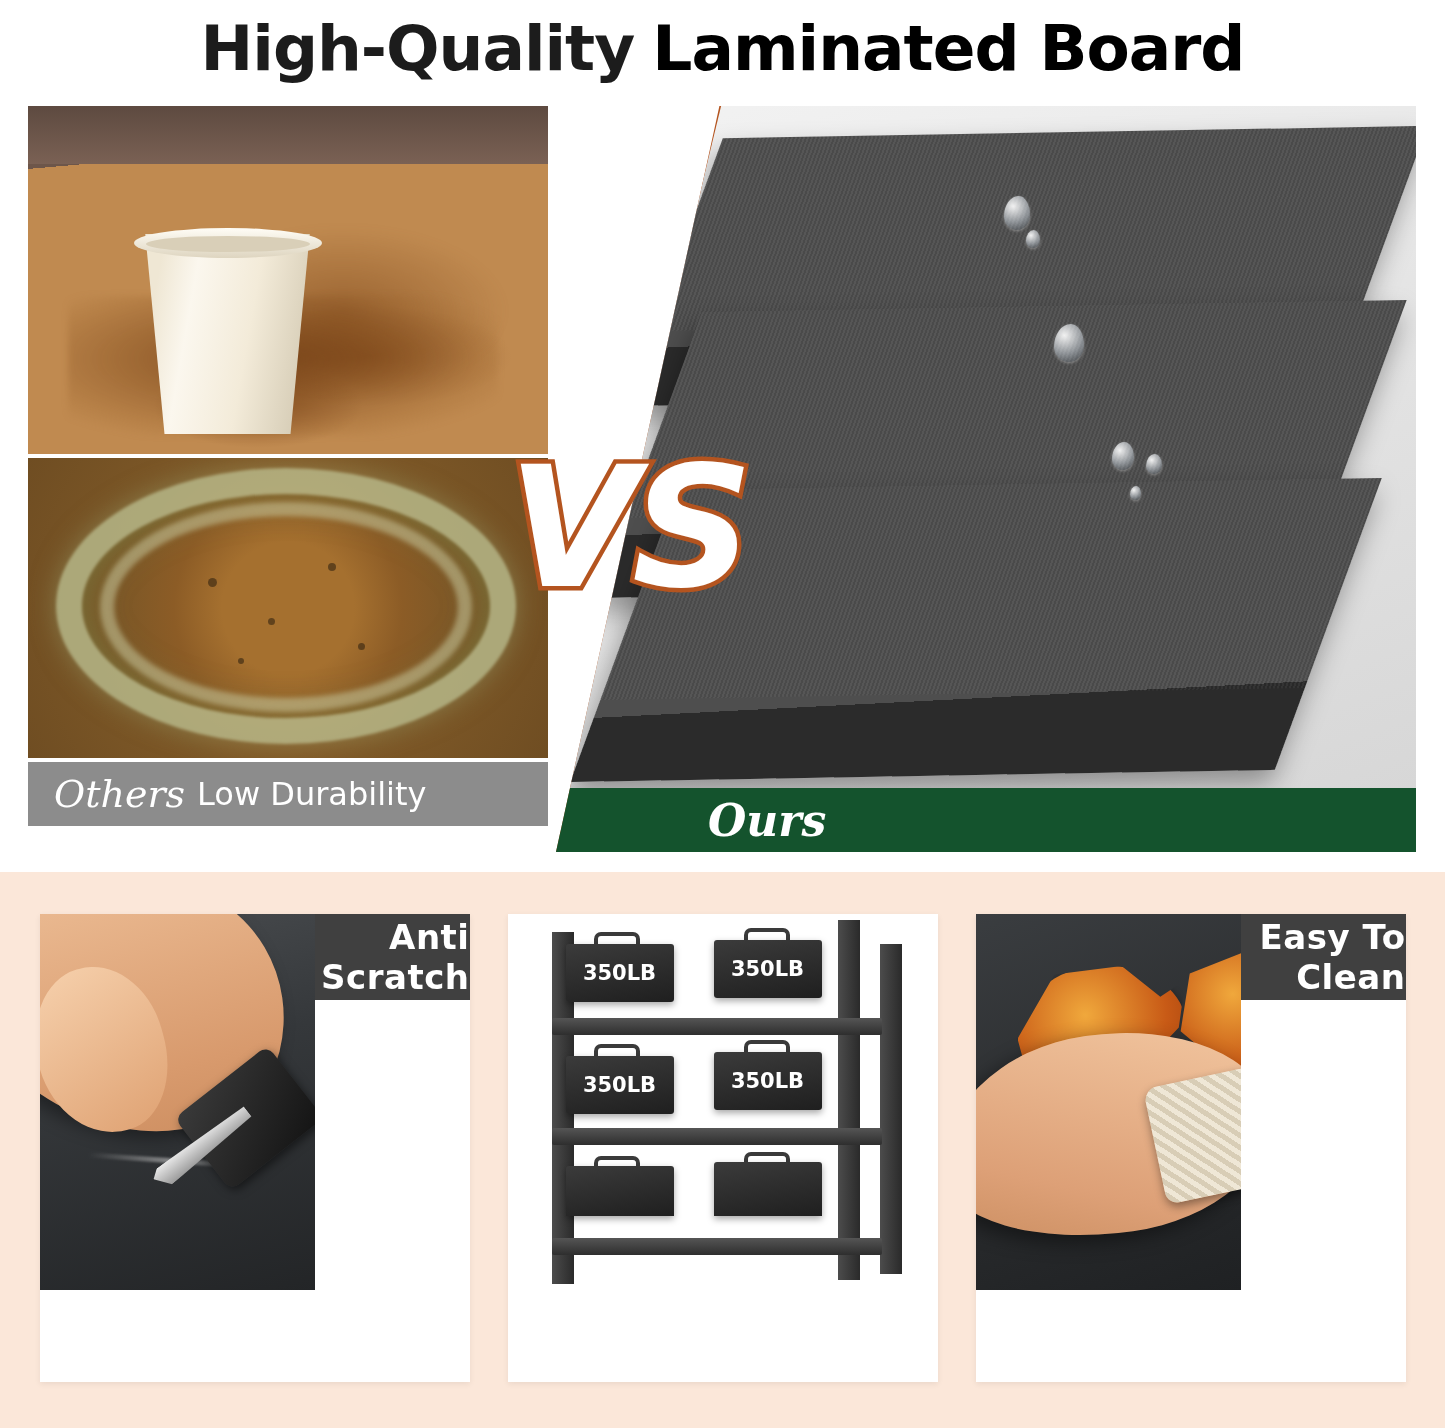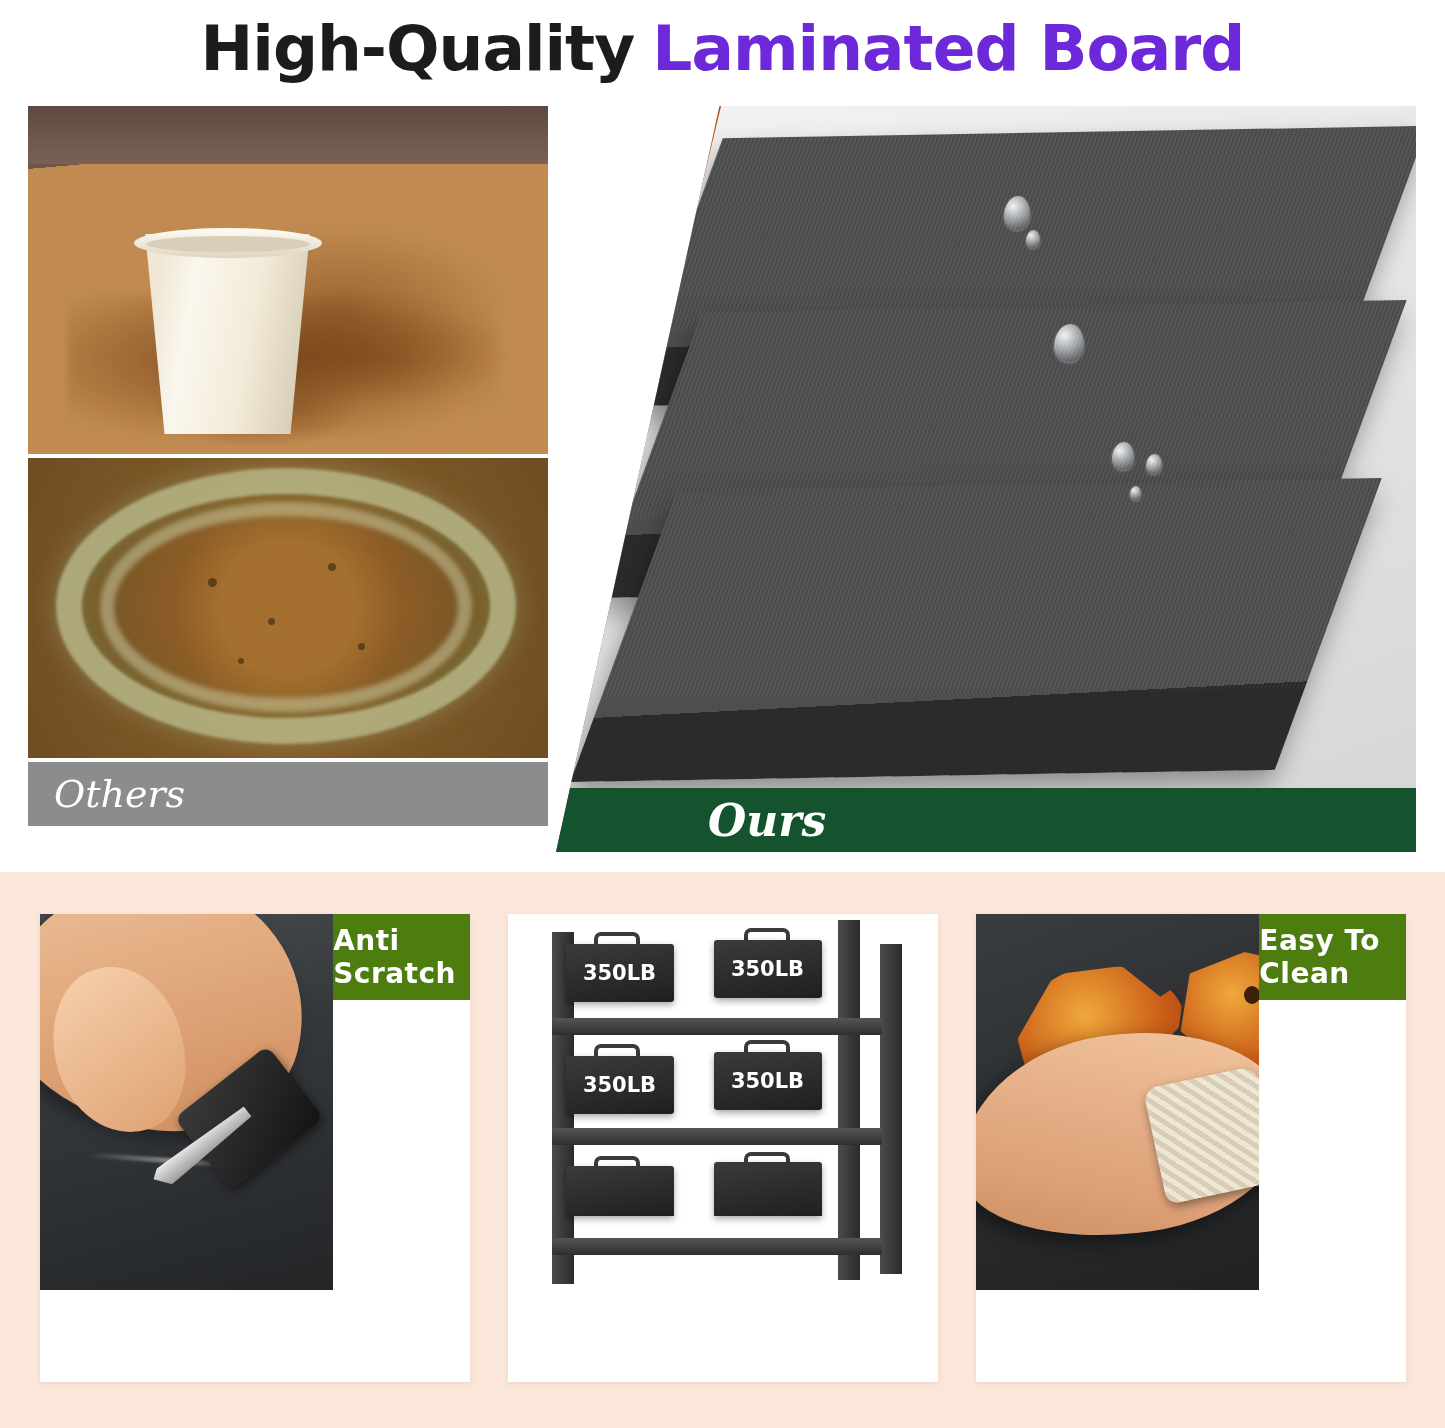--- a/index.html
+++ b/index.html
@@ -21,21 +21,21 @@
     padding-top: 4px;
     white-space: nowrap;
   }
   .header span {
     font-size: 63px;
     font-weight: 700;
     letter-spacing: -1px;
     font-family: "DejaVu Sans", sans-serif;
   }
   .title-dark { color: #1c1c1c; }
-  .title-accent { color: #6d28d9; }
+  .title-accent { color: #000000; }
 
   
   .compare {
     position: relative;
     width: 1445px;
     height: 760px;
     overflow: hidden;
     background: #ffffff;
   }
 
@@ -208,24 +208,25 @@
     padding: 42px 36px 46px 36px;
   }
   .card {
     width: 430px;
     display: flex; flex-direction: row;
     background: #ffffff;
     box-shadow: 0 2px 6px rgba(0,0,0,.07);
   }
   .card-img { height: 376px; width: 100%; position: relative; overflow: hidden; }
   .card-caption {
-    height: 86px; background: #4d7c0f;
+    height: 86px; background: #404040;
     display: flex; align-items: center; justify-content: center;
-    color: #ffffff; font-size: 28px; font-weight: 700;
+    color: #ffffff; font-size: 34px; font-weight: 700;
     letter-spacing: .5px;
+    text-align: right;
   }
 
   
   .scratch-bg {
     position: absolute; inset: 0;
     background: linear-gradient(165deg, #4a4d50 0%, #35383b 40%, #232527 100%);
   }
   .hand {
     position: absolute; right: 28px; top: -36px;
     width: 300px; height: 250px;
@@ -358,20 +359,21 @@
         <div class="mold-ring2"></div>
         <div class="mold-speck" style="left:180px;top:120px;width:9px;height:9px;"></div>
         <div class="mold-speck" style="left:240px;top:160px;width:7px;height:7px;"></div>
         <div class="mold-speck" style="left:300px;top:105px;width:8px;height:8px;"></div>
         <div class="mold-speck" style="left:210px;top:200px;width:6px;height:6px;"></div>
         <div class="mold-speck" style="left:330px;top:185px;width:7px;height:7px;"></div>
       </div>
 
       <div class="others-bar">
         <span class="others-bold">Others</span>
+        <span class="others-sub">Low Durability</span>
       </div>
     </div>
 
     <div class="right-col">
       <div class="right-photo">
         <div class="board b1"></div>
         <div class="board b2"></div>
         <div class="board b3"></div>
 
         <div class="droplet" style="left:448px;top:90px;width:26px;height:34px;"></div>
@@ -380,20 +382,21 @@
         <div class="droplet" style="left:556px;top:336px;width:22px;height:28px;"></div>
         <div class="droplet" style="left:590px;top:348px;width:16px;height:20px;"></div>
         <div class="droplet" style="left:574px;top:380px;width:11px;height:14px;"></div>
       </div>
 
       <div class="ours-bar">
         <span class="ours-bold">Ours</span>
       </div>
     </div>
 
+    <div class="vs">VS</div>
   </div>
 
   <div class="features">
 
     <div class="card">
       <div class="card-img">
         <div class="scratch-bg"></div>
         <div class="scratch-line"></div>
         <div class="hand"></div>
         <div class="thumb"></div>

